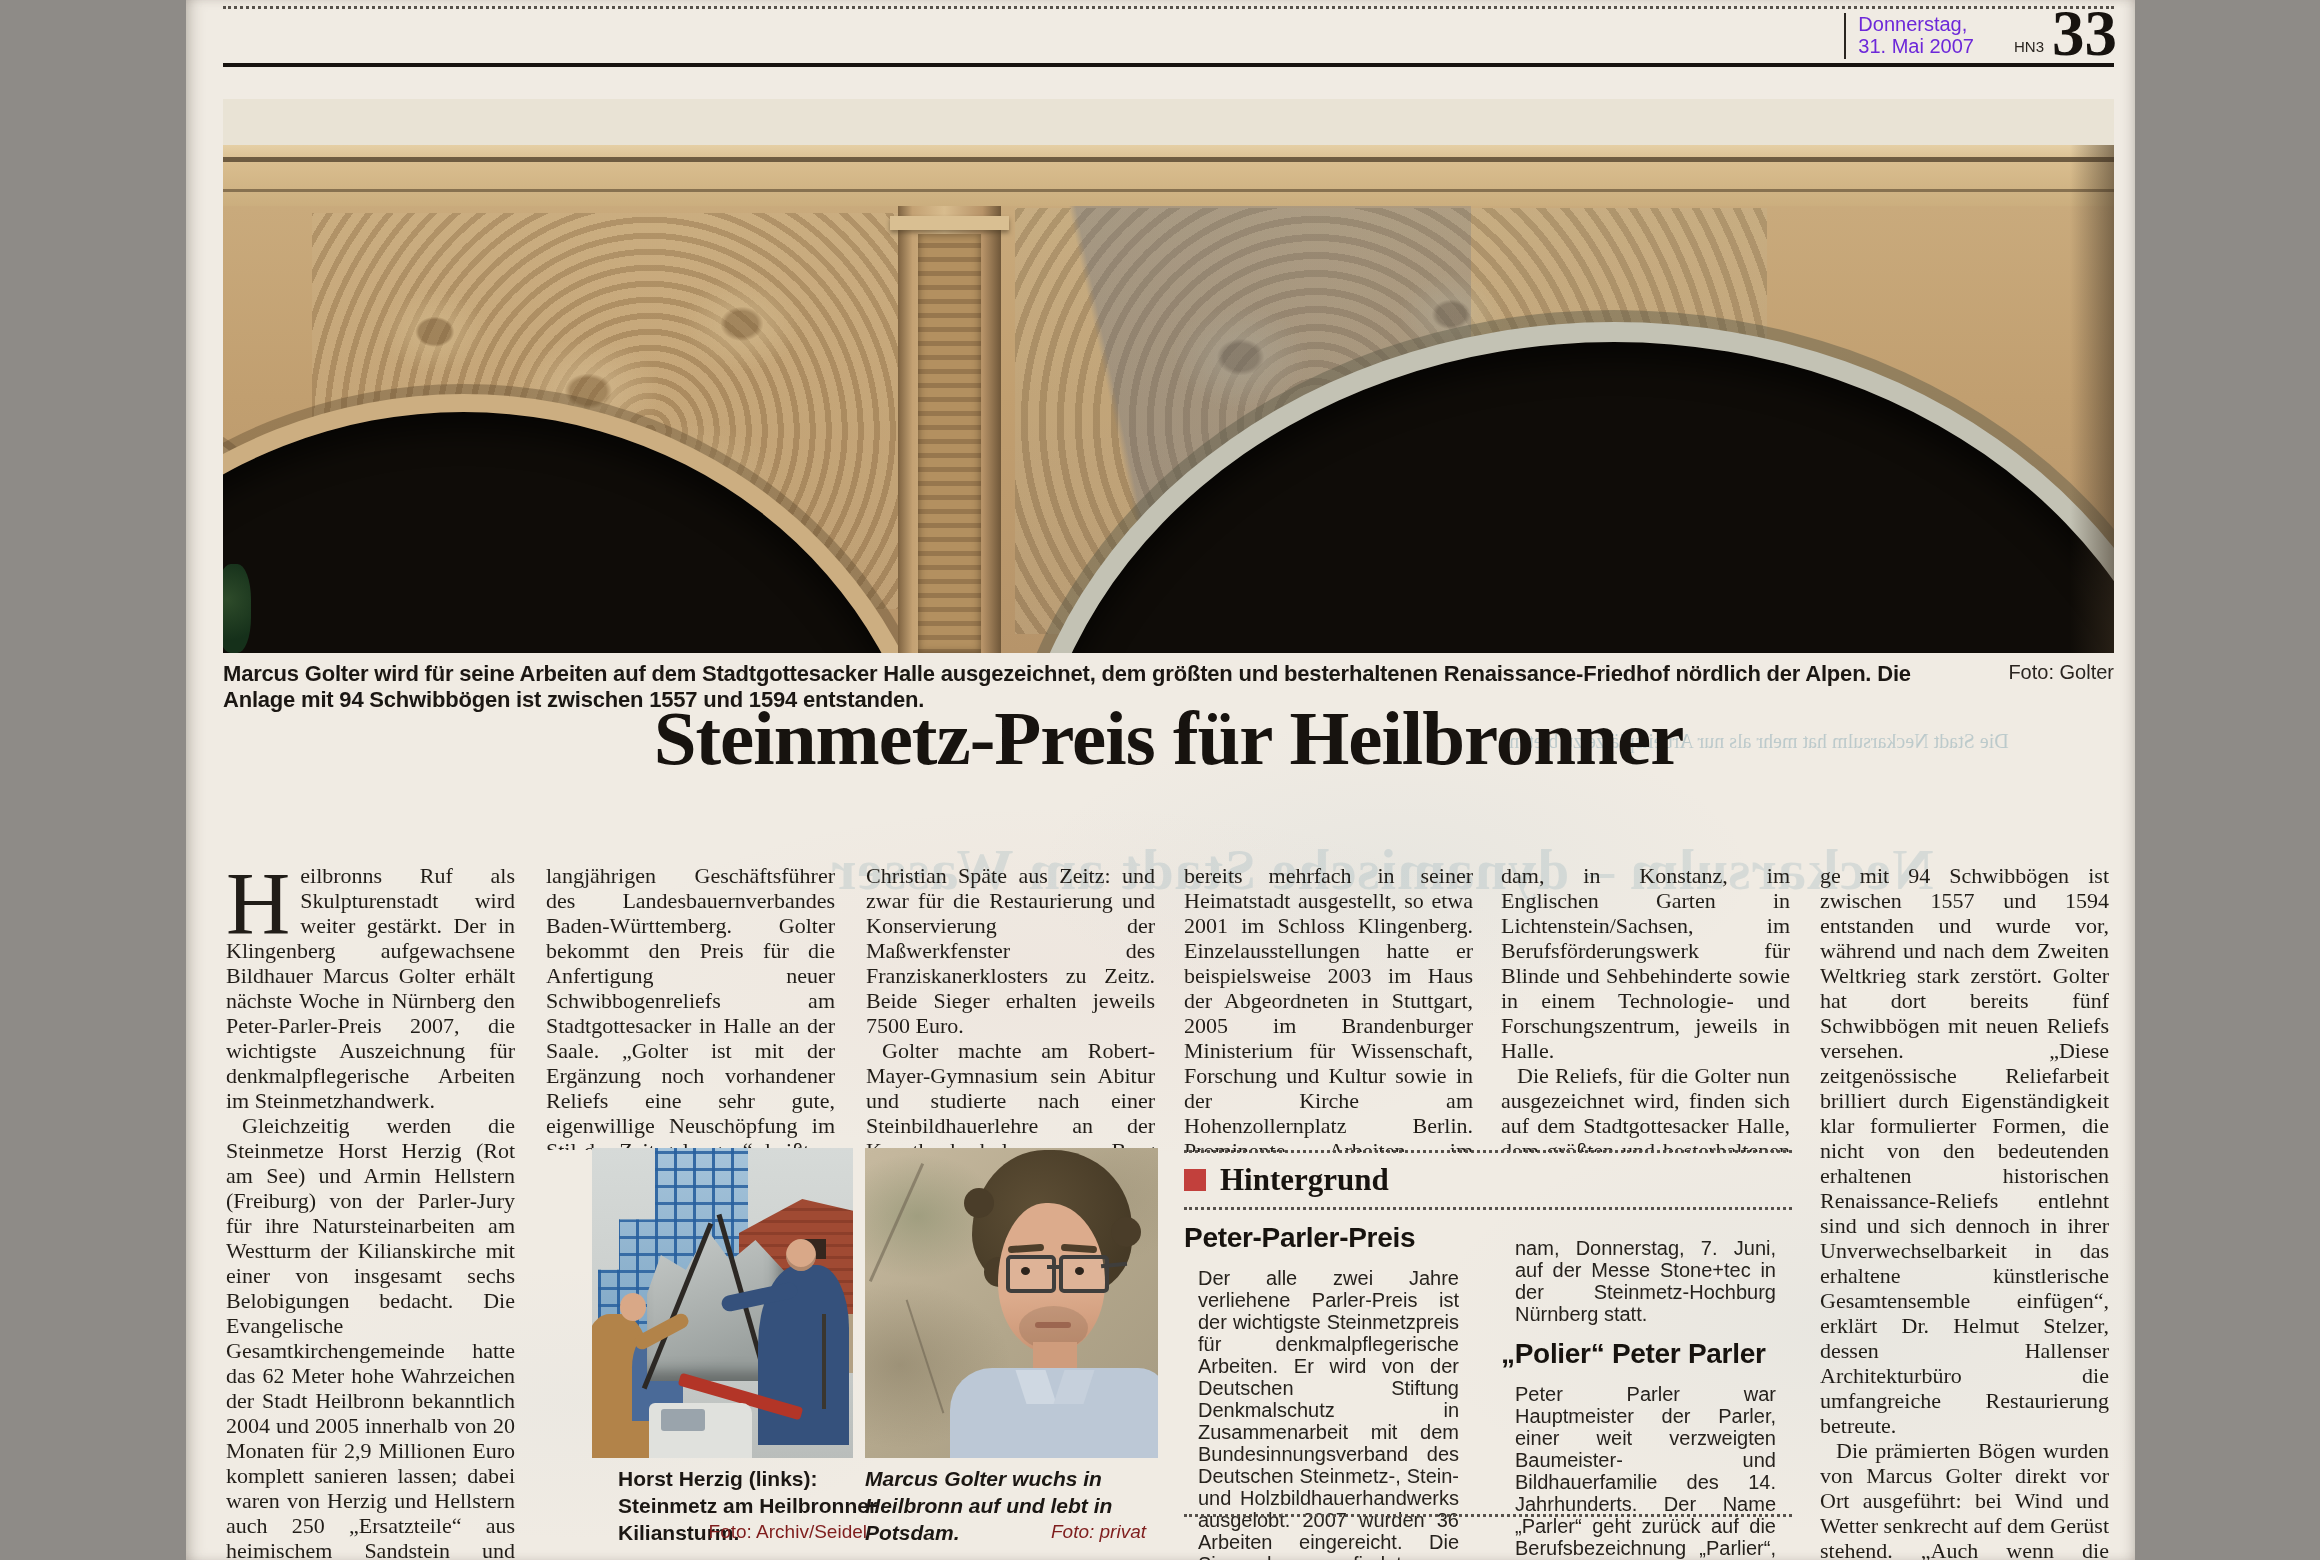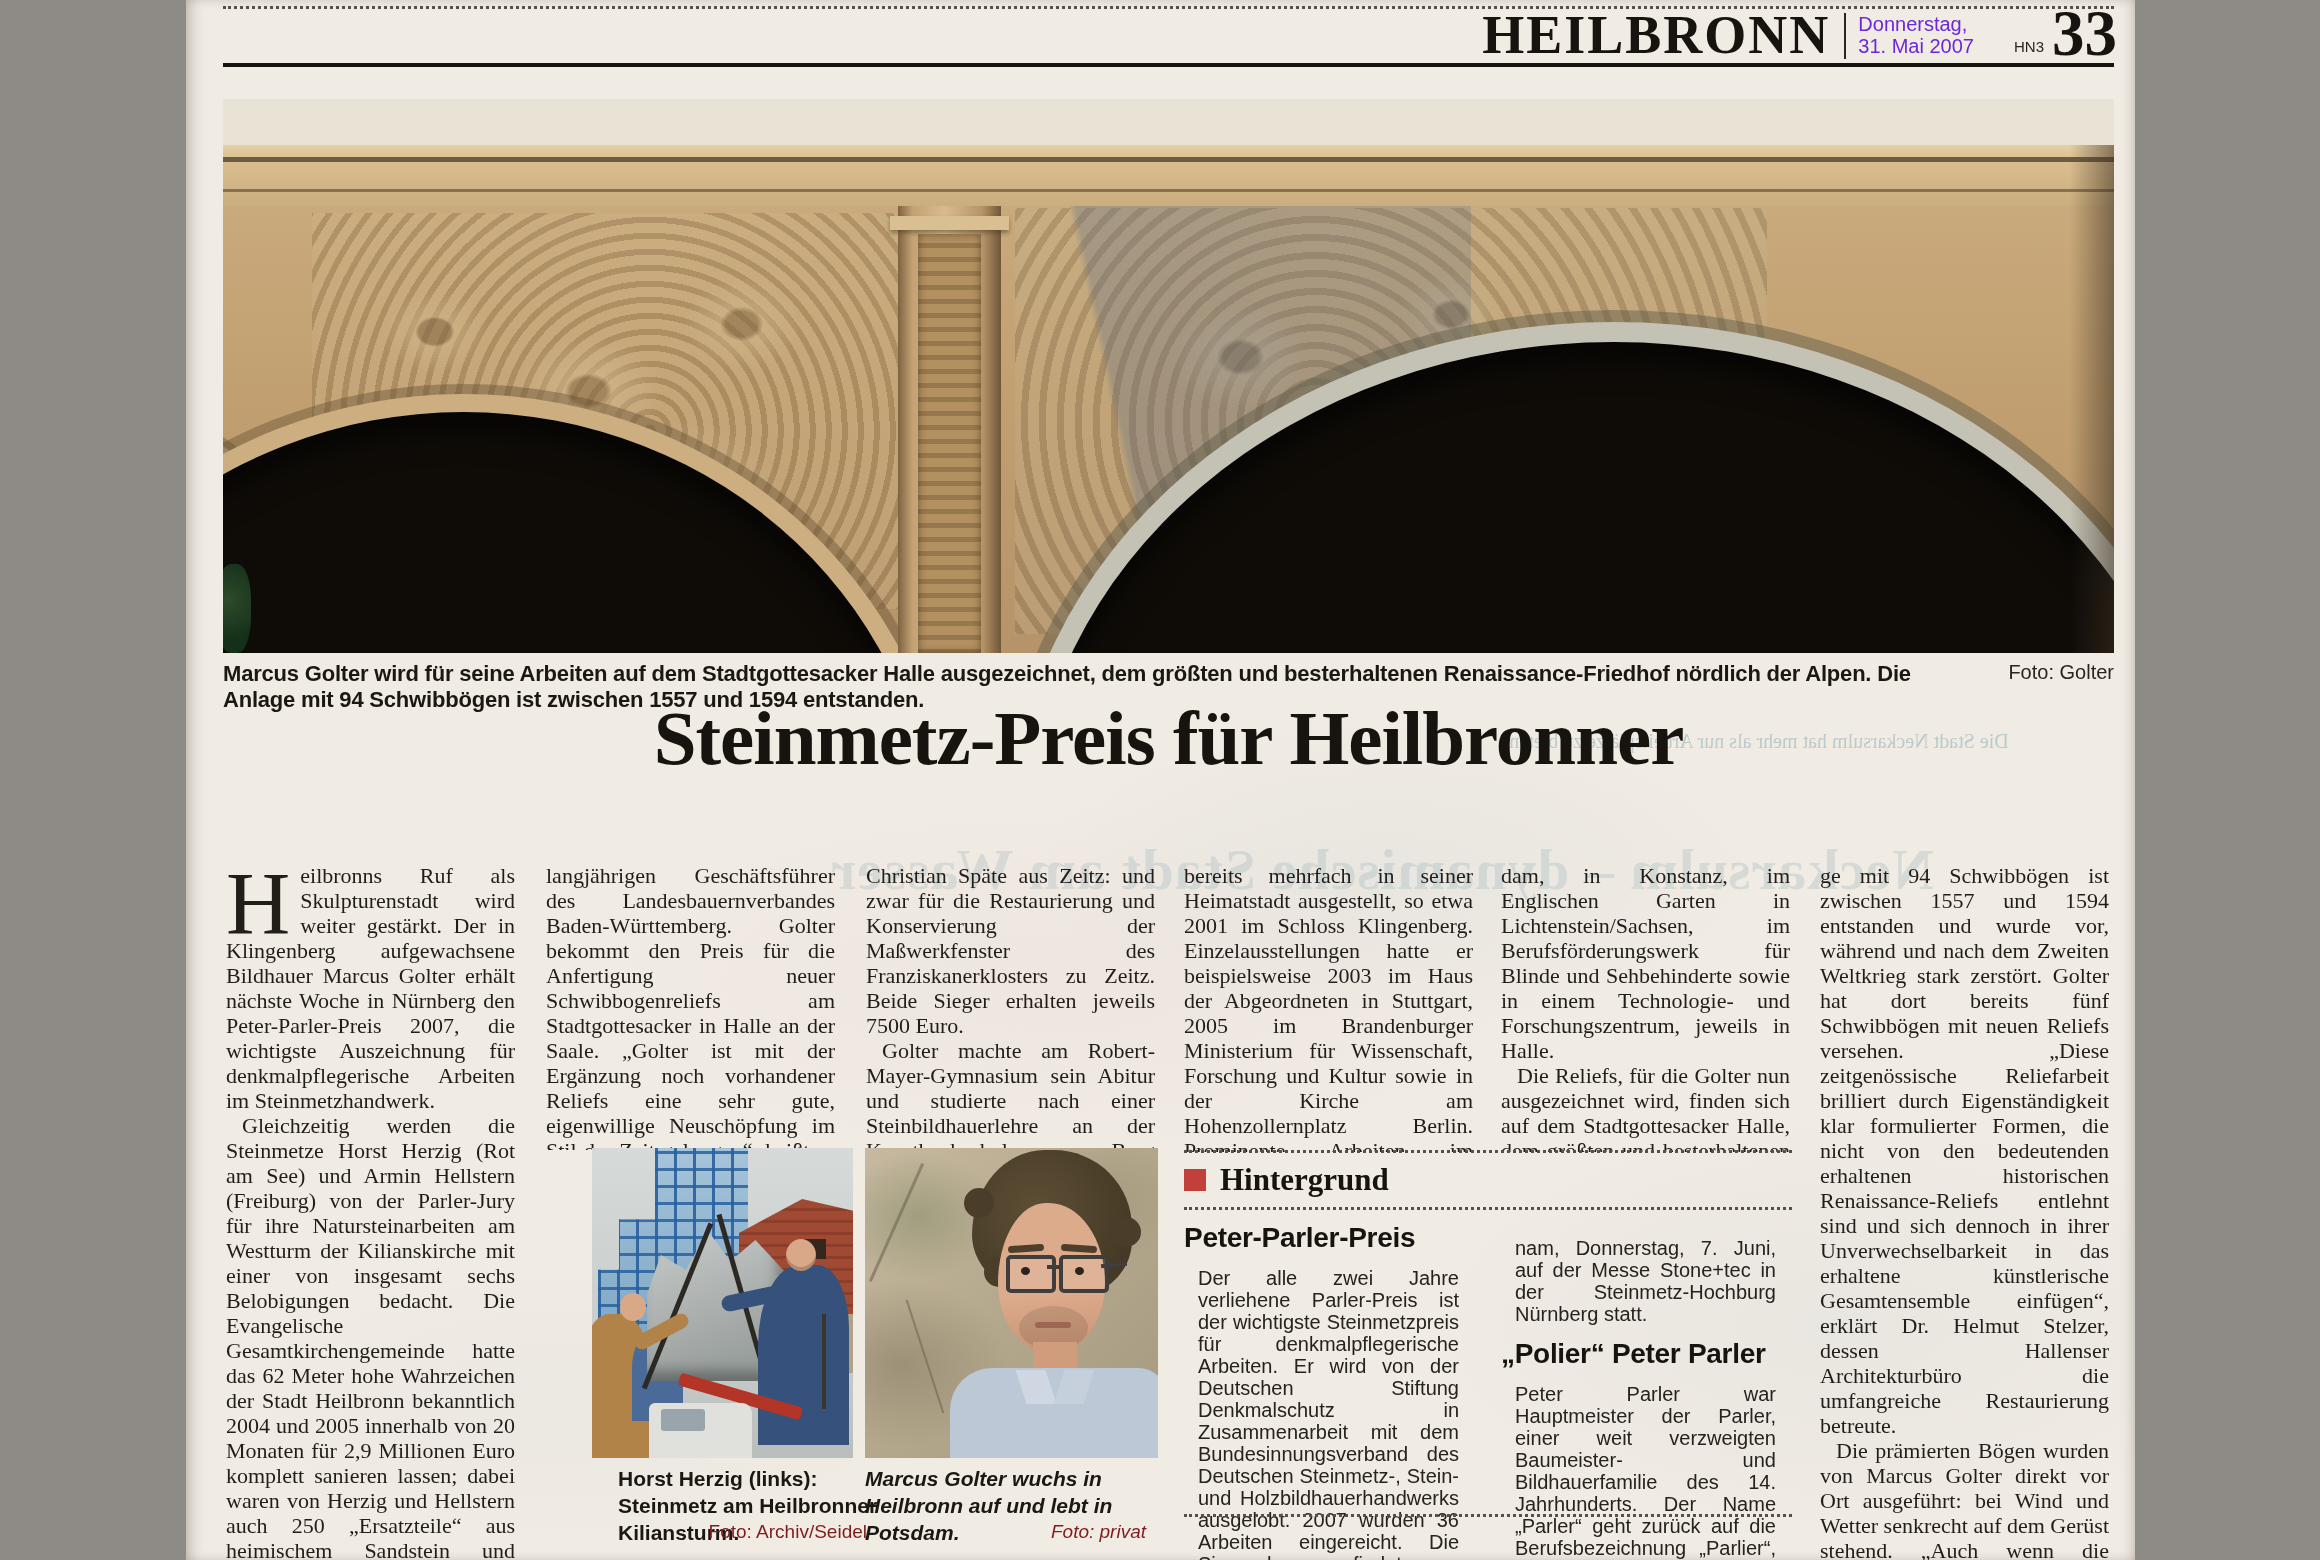--- a/index.html
+++ b/index.html
@@ -177,21 +177,20 @@
   .bgcol .h2nd{margin:14px 0 8px 0;}
   .bga{left:0;} .bgb{left:317px;}
 </style>
 </head>
 <body>
 
 <div class="page">
   <div class="dot-top dotline"></div>
 
   <div class="masthead">
-    <div class="m-section">HEILBRONN</div>
     <div class="m-div"></div>
     <div class="m-date">
       <div>Donnerstag,</div>
       <div>31. Mai 2007</div>
     </div>
     <div class="m-ed">HN3</div>
     <div class="m-page">33</div>
   </div>
   <div class="head-rule"></div>
 

